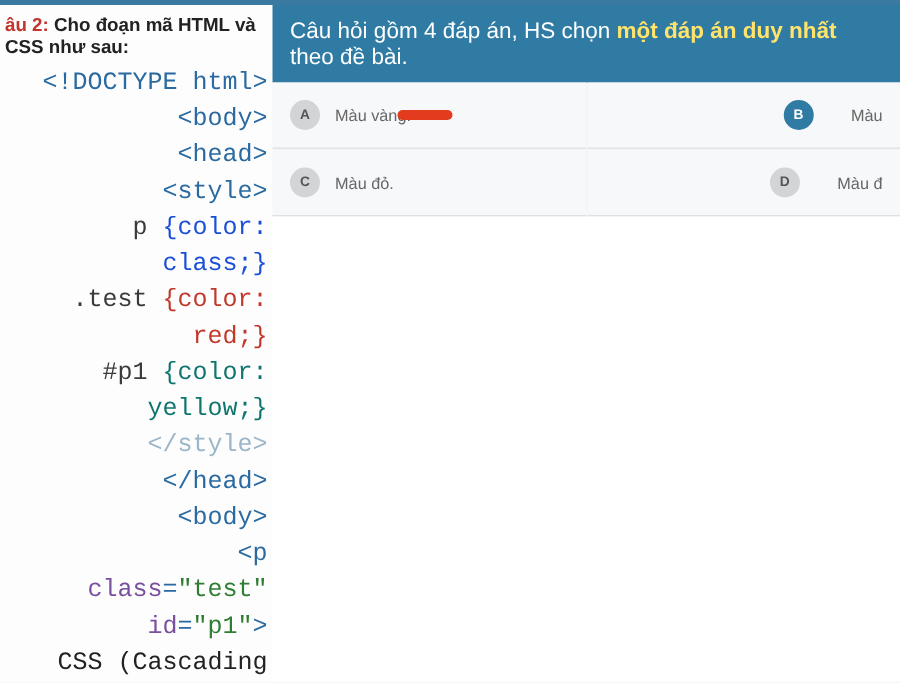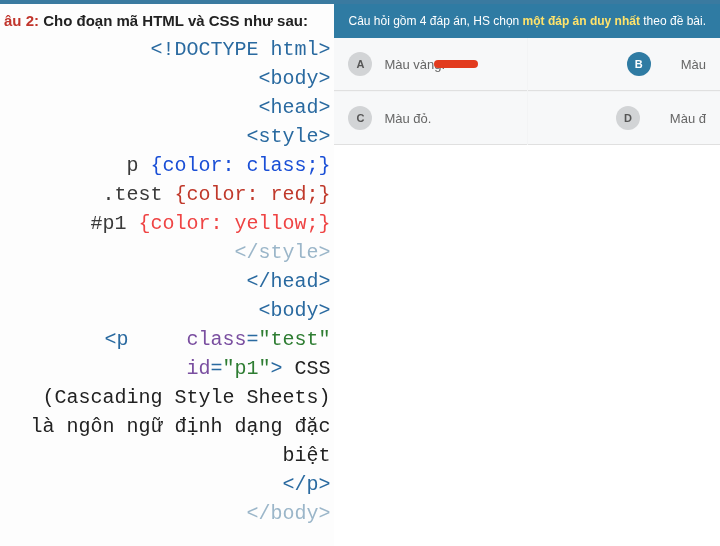--- a/index.html
+++ b/index.html
@@ -42,36 +42,36 @@
       color: #333;
       padding-left: 2px;
       text-align: right;
     }
     .code-block .tag { color: #2a6aa0; }
     .code-block .tag-faded { color: #9bb6c9; }
     .code-block .rule { color: #3a3a3a; }
     .code-block .rule .sel { font-weight: 500; }
     .code-block .rule .val-blue { color: #1a4fd6; }
     .code-block .rule .val-red { color: #c0392b; }
-    .code-block .rule .val-yellow { color: #ef4444; }
+    .code-block .rule .val-yellow { color: #0f766e; }
     .code-block .attr-name { color: #7a4fa0; margin-left: 46px; }
     .code-block .attr-val { color: #2e7d32; }
     .code-block .para-text { color: #222; }
     .indent1 { padding-left: 18px; }
     .indent2 { padding-left: 36px; }
     .indent-hang { padding-left: 100px; }
 
     .bottom-section {
       display: flex;
       flex-direction: column;
     }
     .instruction-bar {
       background: #2f7ba3;
       color: #fff;
-      font-size: 12px;
+      font-size: 18px;
       padding: 10px 14px;
       position: relative;
     }
     .instruction-bar .highlight {
       color: #ffe36b;
       font-weight: bold;
     }
     .red-mark {
       position: absolute;
       left: 134px;

